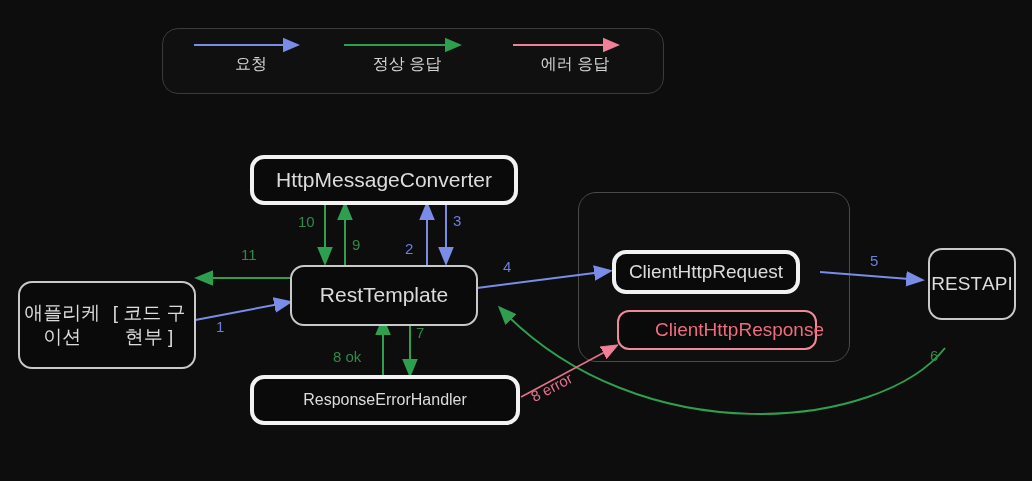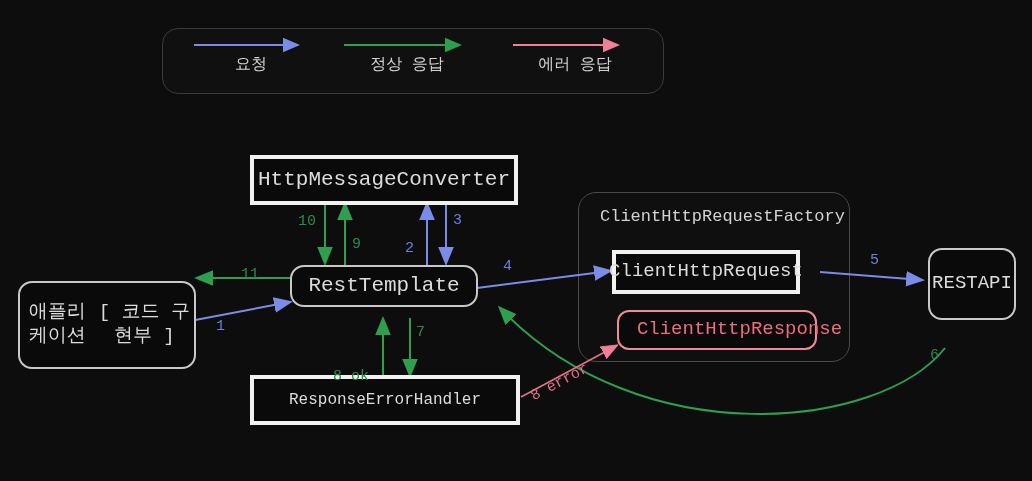--- a/index.html
+++ b/index.html
@@ -5,21 +5,21 @@
   html, body {
     margin: 0;
     padding: 0;
     background: #0d0d0d;
   }
   #canvas {
     position: relative;
     width: 1032px;
     height: 481px;
     background: #0d0d0d;
-    font-family: Liberation Mono, monospace;
+    font-family: Liberation Sans, sans-serif;
     overflow: hidden;
   }
   svg.edges {
     position: absolute;
     left: 0; top: 0;
     width: 1032px;
     height: 481px;
     pointer-events: none;
   }
   .node {
@@ -30,21 +30,21 @@
     justify-content: center;
     text-align: center;
     background: #0a0a0a;
     color: #dcdcdc;
     border-radius: 12px;
     line-height: 1.25;
     z-index: 3;
   }
   .node.thick {
     border: 4px solid #f2f2f2;
-    border-radius: 0;
+    border-radius: 14px;
   }
   .node.thin {
     border: 2px solid #c9c9c9;
     border-radius: 14px;
   }
   .node.error {
     border: 2px solid #ef8a99;
     color: #ef6c7e;
     border-radius: 12px;
     background: #0a0a0a;
@@ -112,21 +112,20 @@
     <line x1="194" y1="45" x2="298" y2="45" stroke="#7b8ce8" stroke-width="2" marker-end="url(#lg-blue)"></line>
     <line x1="344" y1="45" x2="460" y2="45" stroke="#2e9e4f" stroke-width="2" marker-end="url(#lg-green)"></line>
     <line x1="513" y1="45" x2="618" y2="45" stroke="#f08098" stroke-width="2" marker-end="url(#lg-pink)"></line>
   </svg>
 
   <div class="legend-label" style="left:196px; top:54px; width:110px;">요청</div>
   <div class="legend-label" style="left:347px; top:54px; width:120px;">정상 응답</div>
   <div class="legend-label" style="left:515px; top:54px; width:120px;">에러 응답</div>
 
   <div class="group-box" style="left:578px; top:192px; width:272px; height:170px;"></div>
-  <div class="group-label" style="left:600px; top:207px; font-size:17px;">ClientHttpRequestFactory</div>
 
   <svg class="edges" viewBox="0 0 1032 481" style="z-index:2;">
     <defs>
       <marker id="ar-blue" markerWidth="10" markerHeight="10" refX="8" refY="4.5" orient="auto">
         <path d="M0,0.6 L9.5,4.5 L0,8.4 z" fill="#7b8ce8"></path>
       </marker>
       <marker id="ar-green" markerWidth="10" markerHeight="10" refX="8" refY="4.5" orient="auto">
         <path d="M0,0.6 L9.5,4.5 L0,8.4 z" fill="#2e9e4f"></path>
       </marker>
       <marker id="ar-pink" markerWidth="11" markerHeight="11" refX="9" refY="5" orient="auto">
@@ -159,32 +158,32 @@
     <line x1="521" y1="397" x2="616" y2="346" stroke="#e3718a" stroke-width="1.6" marker-end="url(#ar-pink)"></line>
   </svg>
 
   <div class="edge-label blue" style="left:216px; top:318px;">1</div>
   <div class="edge-label blue" style="left:405px; top:240px;">2</div>
   <div class="edge-label blue" style="left:453px; top:212px;">3</div>
   <div class="edge-label blue" style="left:503px; top:258px;">4</div>
   <div class="edge-label blue" style="left:870px; top:252px;">5</div>
   <div class="edge-label green" style="left:930px; top:347px;">6</div>
   <div class="edge-label green" style="left:416px; top:324px;">7</div>
-  <div class="edge-label green" style="left:333px; top:348px;margin-top:20px;">8 ok</div>
+  <div class="edge-label green" style="left:333px; top:348px;">8 ok</div>
   <div class="edge-label pink" style="left:528px; top:390px; transform:rotate(-28deg); transform-origin:left top;">8 error</div>
   <div class="edge-label green" style="left:352px; top:236px;">9</div>
   <div class="edge-label green" style="left:298px; top:213px;">10</div>
-  <div class="edge-label green" style="left:241px; top:266px;">11</div>
+  <div class="edge-label green" style="left:241px; top:246px;">11</div>
 
   <div class="node thin" style="left:18px; top:252px; width:178px; height:88px; flex-direction:row; font-size:19px;margin-top:29px;">
     <span>애플리케이션</span>
     <span>[ 코드 구현부 ]</span>
   </div>
 
-  <div class="node thin" style="left:290px; top:265px; width:188px; height:42px; font-size:21px;">
+  <div class="node thin" style="left:290px; top:265px; width:188px; height:61px; font-size:21px;">
     <span>RestTemplate</span>
   </div>
 
   <div class="node thick" style="left:250px; top:155px; width:268px; height:50px; font-size:21px;">
     <span>HttpMessageConverter</span>
   </div>
 
   <div class="node thick" style="left:250px; top:375px; width:270px; height:50px; font-size:16px;">
     <span>ResponseErrorHandler</span>
   </div>

